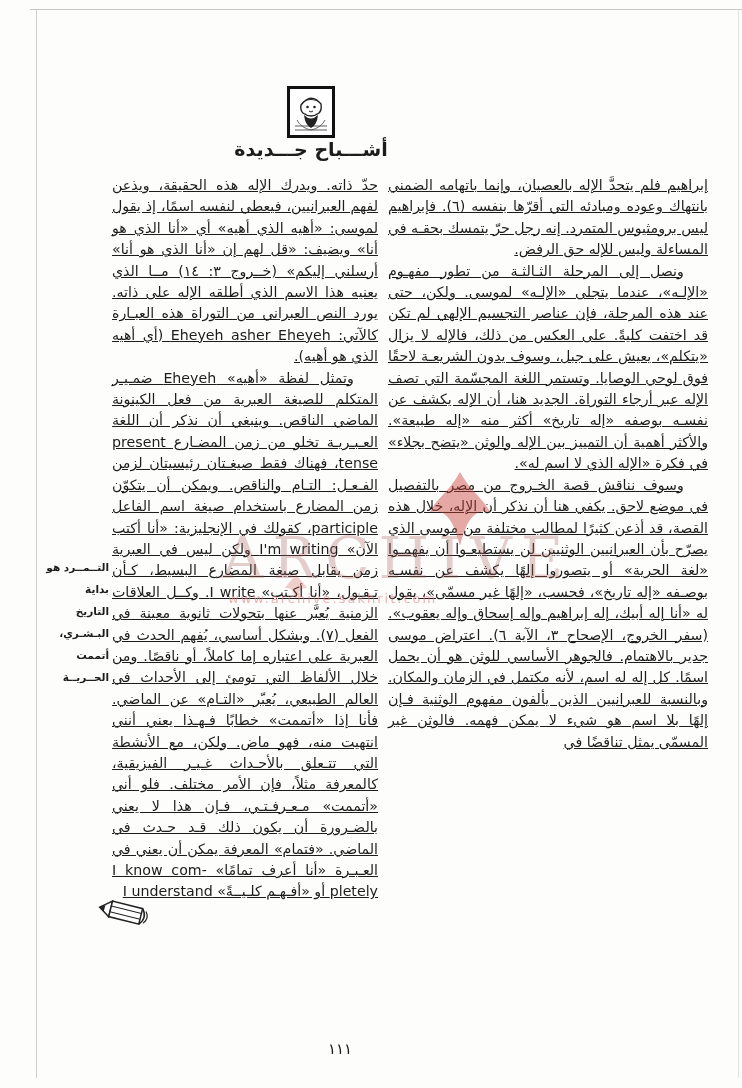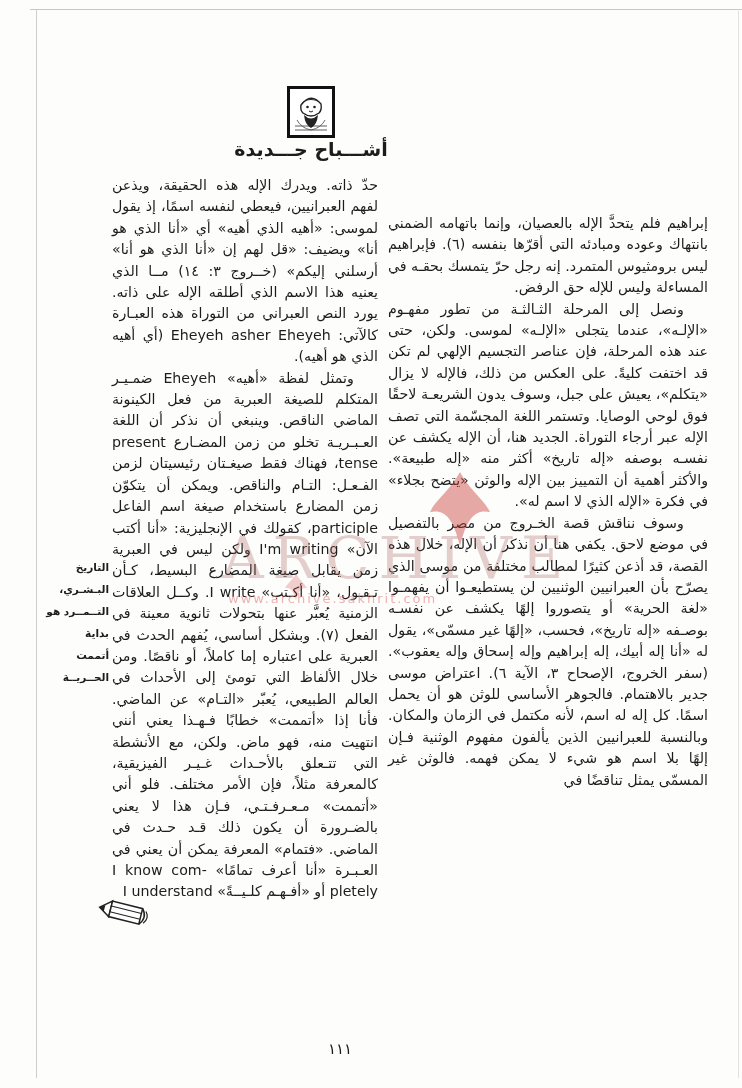--- a/index.html
+++ b/index.html
@@ -23,23 +23,23 @@
     direction:rtl;text-align:center;
     font-size:19px;font-weight:bold;letter-spacing:0.5px;
   }
 
   
   .col{
     position:absolute;top:175px;
     direction:rtl;text-align:justify;text-justify:inter-word;
     font-size:14.2px;line-height:21.4px;
   }
-  .col-right{left:388px;width:320px;margin-top:38px;}
+  .col-right{left:388px;width:320px;}
   .col-left{left:112px;width:266px;}
-  .col p{margin:0;}
+  .col p{margin:0;text-decoration:underline;}
   .col p.indent{text-indent:1.7em;}
 
   
   .margin-note{
     position:absolute;left:33px;top:556px;width:76px;
     direction:rtl;text-align:right;
     font-size:10.5px;font-weight:bold;line-height:22px;
   }
   .margin-note span{display:block;}
 
@@ -100,22 +100,22 @@
     <p class="indent">ونصل إلى المرحلة الثـالثـة من تطور مفهـوم «الإلـه»، عندما يتجلى «الإلـه» لموسى. ولكن، حتى عند هذه المرحلة، فإن عناصر التجسيم الإلهي لم تكن قد اختفت كليةً. على العكس من ذلك، فالإله لا يزال «يتكلم»، يعيش على جبل، وسوف يدون الشريعـة لاحقًا فوق لوحي الوصايا. وتستمر اللغة المجسّمة التي تصف الإله عبر أرجاء التوراة. الجديد هنا، أن الإله يكشف عن نفسـه بوصفه «إله تاريخ» أكثر منه «إله طبيعة». والأكثر أهمية أن التمييز بين الإله والوثن «يتضح بجلاء» في فكرة «الإله الذي لا اسم له».</p>
     <p class="indent">وسوف نناقش قصة الخـروج من مصر بالتفصيل في موضع لاحق. يكفي هنا أن نذكر أن الإله، خلال هذه القصة، قد أذعن كثيرًا لمطالب مختلفة من موسى الذي يصرّح بأن العبرانيين الوثنيين لن يستطيعـوا أن يفهمـوا «لغة الحرية» أو يتصوروا إلهًا يكشف عن نفسـه بوصـفه «إله تاريخ»، فحسب، «إلهًا غير مسمّى»، يقول له «أنا إله أبيك، إله إبراهيم وإله إسحاق وإله يعقوب». (سفر الخروج، الإصحاح ٣، الآية ٦). اعتراض موسى جدير بالاهتمام. فالجوهر الأساسي للوثن هو أن يحمل اسمًا. كل إله له اسم، لأنه مكتمل في الزمان والمكان. وبالنسبة للعبرانيين الذين يألفون مفهوم الوثنية فـإن إلهًا بلا اسم هو شيء لا يمكن فهمه. فالوثن غير المسمّى يمثل تناقضًا في</p>
   </div>
 
   <div class="col col-left">
     <p>حدّ ذاته. ويدرك الإله هذه الحقيقة، ويذعن لفهم العبرانيين، فيعطي لنفسه اسمًا، إذ يقول لموسى: «أهيه الذي أهيه» أي «أنا الذي هو أنا» ويضيف: «قل لهم إن «أنا الذي هو أنا» أرسلني إليكم» (خــروج ٣: ١٤) مــا الذي يعنيه هذا الاسم الذي أطلقه الإله على ذاته. يورد النص العبراني من التوراة هذه العبـارة كالآتي: Eheyeh asher Eheyeh (أي أهيه الذي هو أهيه).</p>
     <p class="indent">وتمثل لفظة «أهيه» Eheyeh ضمـيـر المتكلم للصيغة العبرية من فعل الكينونة الماضي الناقص. وينبغي أن نذكر أن اللغة العـبـريـة تخلو من زمن المضـارع present tense، فهناك فقط صيغـتان رئيسيتان لزمن الفـعـل: التـام والناقص. ويمكن أن يتكوّن زمن المضارع باستخدام صيغة اسم الفاعل participle، كقولك في الإنجليزية: «أنا أكتب الآن» I'm writing ولكن ليس في العبرية زمن يقابل صيغة المضارع البسيط، كـأن تـقـول، «أنا أكـتب» I write. وكــل العلاقات الزمنية يُعبَّر عنها بتحولات ثانوية معينة في الفعل (٧). وبشكل أساسي، يُفهم الحدث في العبرية على اعتباره إما كاملاً، أو ناقصًا. ومن خلال الألفاظ التي تومئ إلى الأحداث في العالم الطبيعي، يُعبّر «التـام» عن الماضي. فأنا إذا «أتممت» خطابًا فـهـذا يعني أنني انتهيت منه، فهو ماض. ولكن، مع الأنشطة التي تتـعلق بالأحـداث غـيـر الفيزيقية، كالمعرفة مثلاً، فإن الأمر مختلف. فلو أني «أتممت» مـعـرفـتـي، فـإن هذا لا يعني بالضـرورة أن يكون ذلك قـد حـدث في الماضي. «فتمام» المعرفة يمكن أن يعني في العـبـرة «أنا أعرف تمامًا» I know com- pletely أو «أفـهـم كلـيــةً» I understand</p>
   </div>
 
   <div class="margin-note">
+    <span>التــمــرد هو بداية</span>
     <span>التاريخ البـشـري،</span>
-    <span>التــمــرد هو بداية</span>
     <span>أتممت الحــريــة</span>
   </div>
 
   <div class="splash-big">
     <svg width="70" height="82" viewBox="0 0 70 82">
       <path d="M35 4 C24 24 12 30 5 44 C20 41 28 50 35 78 C42 50 50 41 65 44 C58 30 46 24 35 4 Z" fill="rgba(200,64,58,0.45)"></path>
     </svg>
   </div>
   <div class="splash-small">
     <svg width="26" height="30" viewBox="0 0 70 82">

